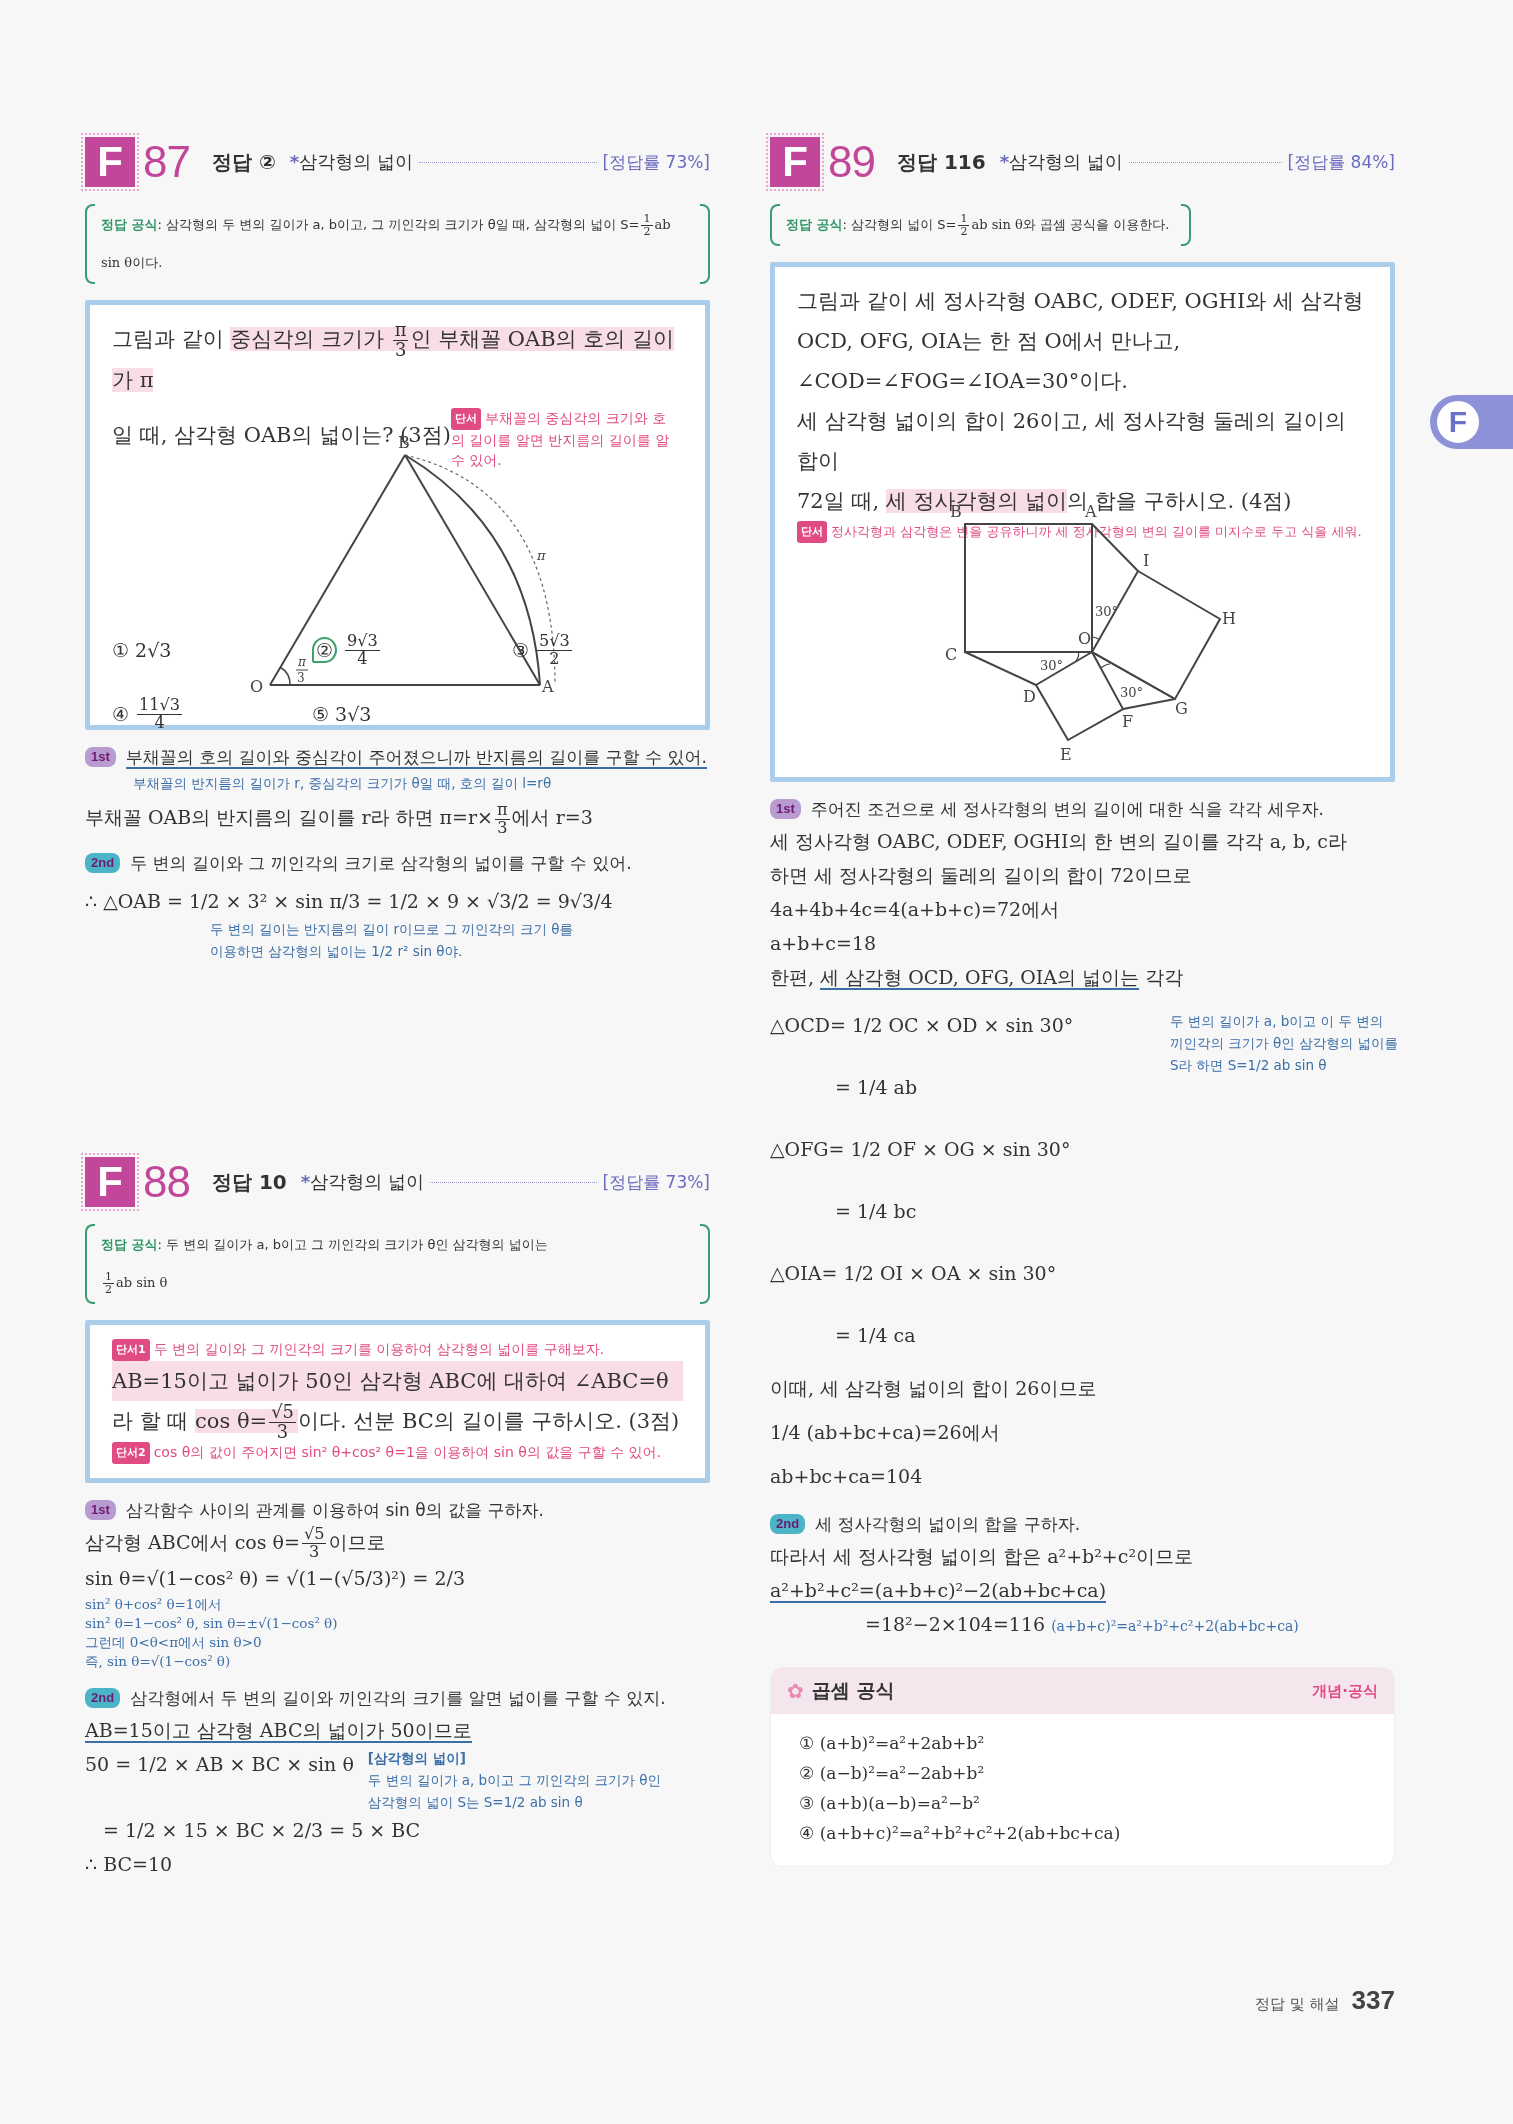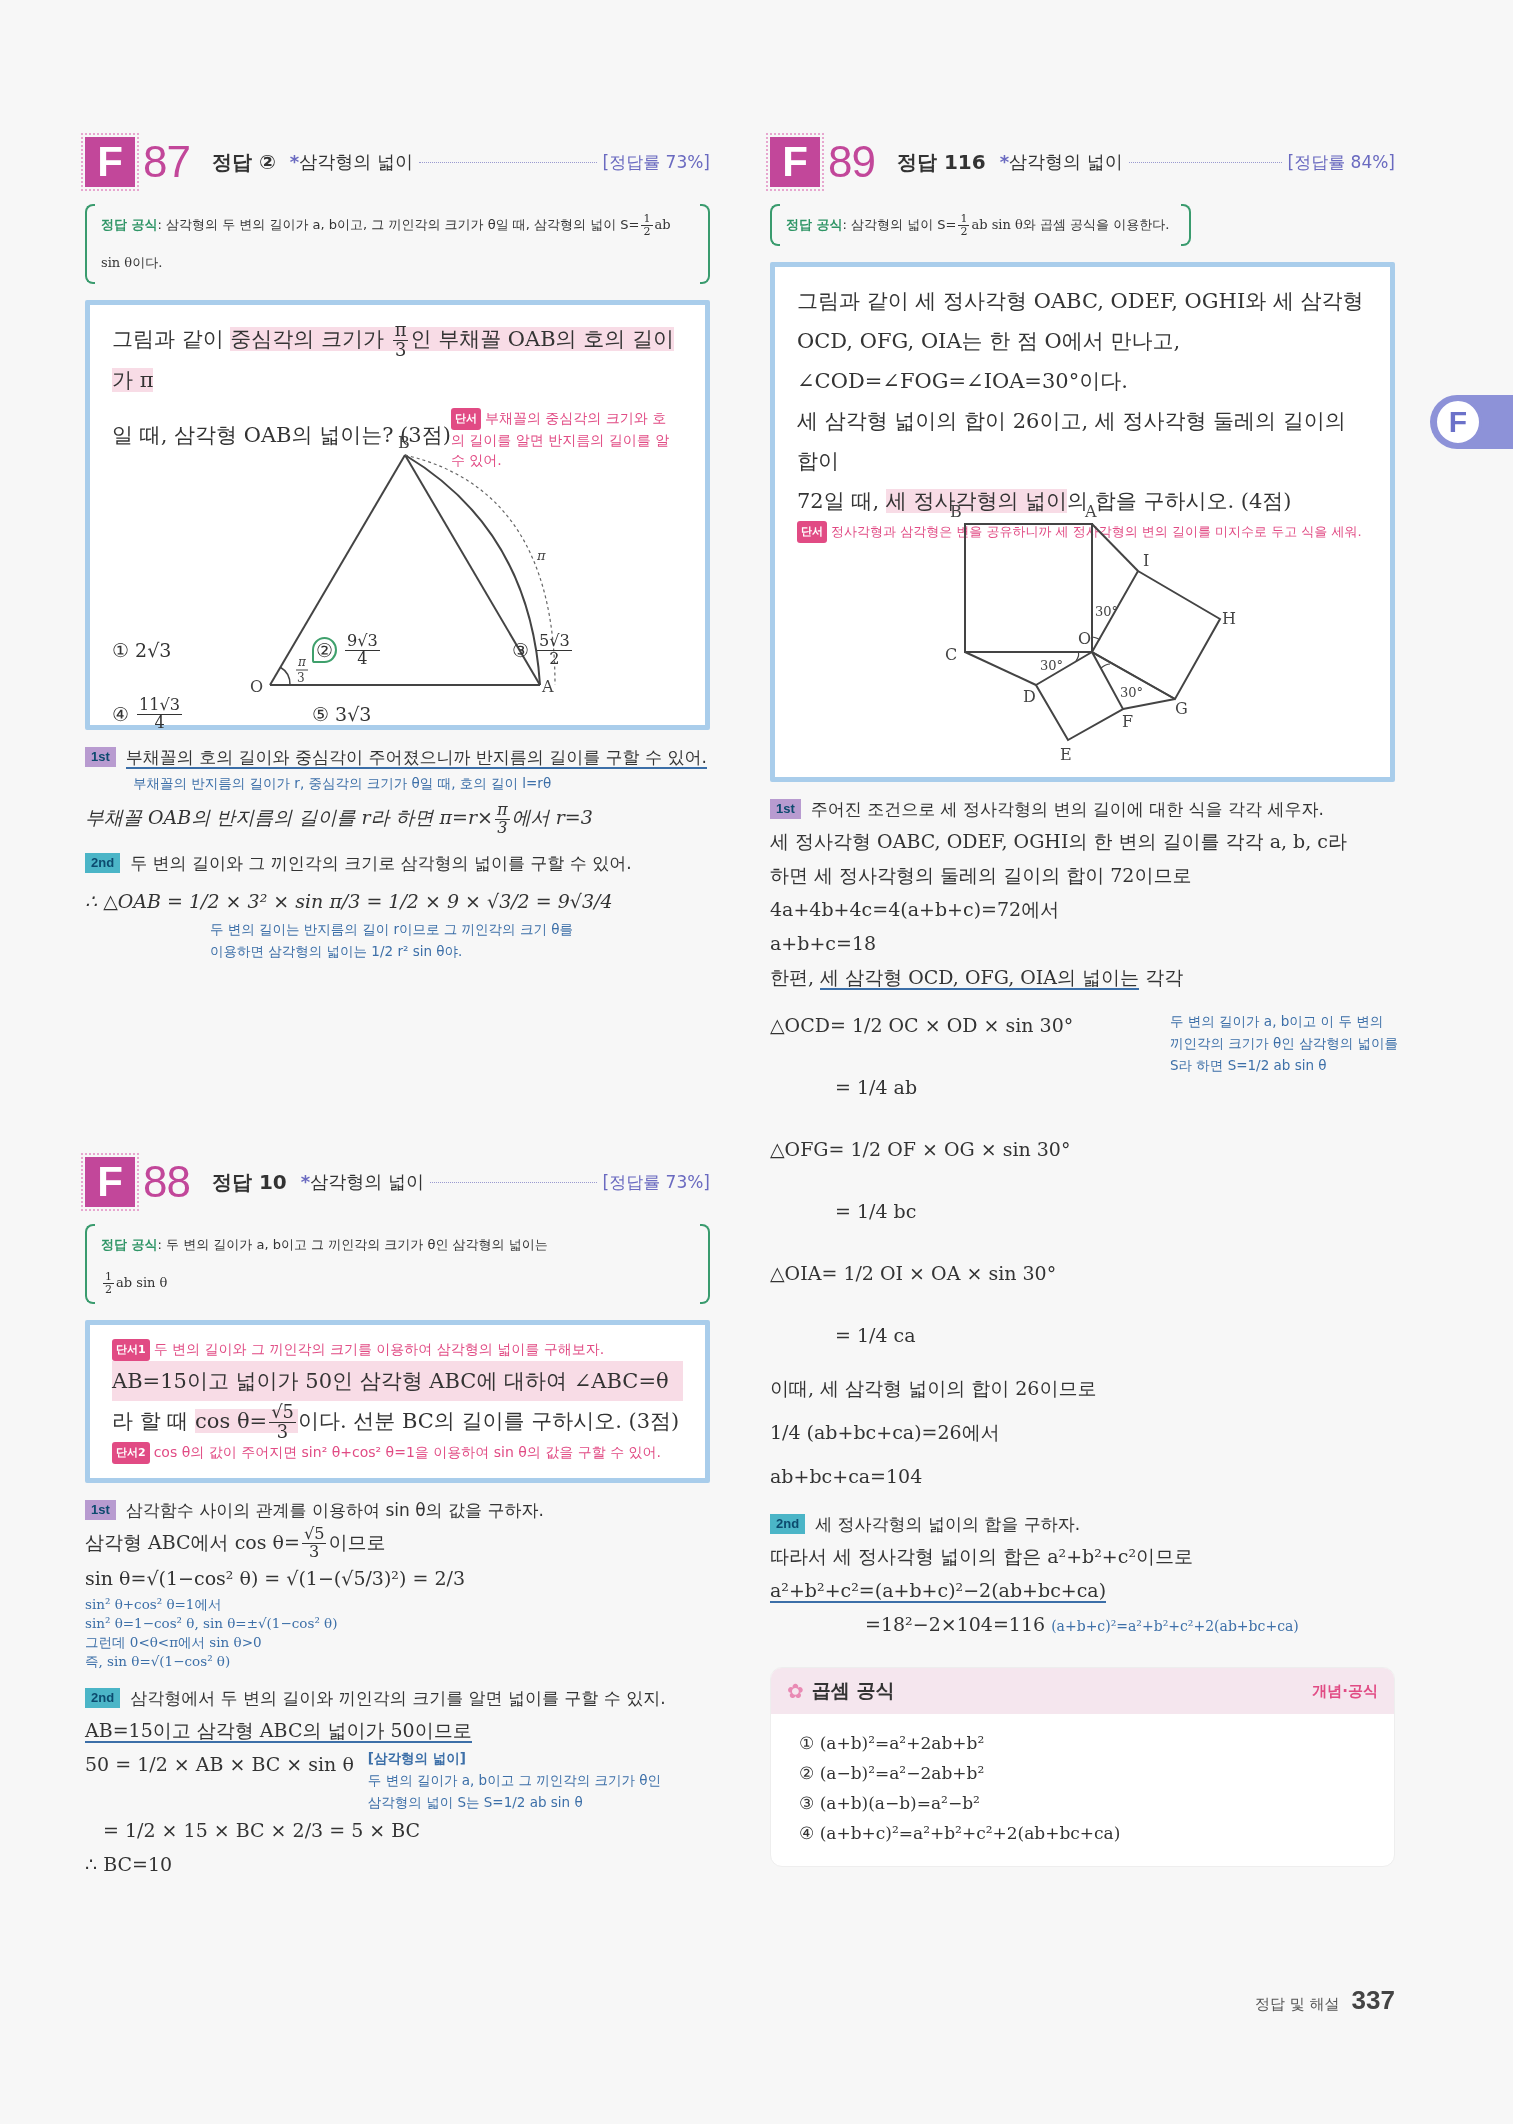--- a/index.html
+++ b/index.html
@@ -32,27 +32,27 @@
   .hint-tag { display: inline-block; background: #e14b84; color: #fff; font-size: 11px; font-weight: bold; padding: 1px 4px; border-radius: 3px; margin-right: 4px; vertical-align: 1px; }
 
   .frac { display: inline-flex; flex-direction: column; align-items: center; vertical-align: middle; line-height: 1.05; margin: 0 2px; font-size: 0.85em; }
   .frac .n { border-bottom: 1.3px solid currentColor; padding: 0 2px; }
 
   .choices { display: grid; grid-template-columns: 200px 200px 180px; row-gap: 18px; margin-top: 22px; font-family: "DejaVu Serif", serif; font-size: 19px; color: #333; }
   .choice { display: flex; align-items: center; gap: 6px; height: 46px; }
   .choice.correct .num { border: 2.5px solid #3fa06c; border-radius: 50% 50% 50% 10%; padding: 0 2px; }
 
   .step { margin-top: 12px; font-size: 17px; line-height: 30px; color: #333; }
-  .step-tag { display: inline-block; color: #0c4a6e; font-family: "Liberation Sans", sans-serif; font-weight: bold; font-size: 13px; padding: 0 6px; border-radius: 0; margin-right: 10px; line-height: 20px; vertical-align: 2px; }
+  .step-tag { display: inline-block; color: #701a75; font-family: "Liberation Sans", sans-serif; font-weight: bold; font-size: 13px; padding: 0 6px; border-radius: 8px; margin-right: 10px; line-height: 20px; vertical-align: 2px; }
   .t1 { background: #b89bd0; }
   .t2 { background: #4bb5c7; }
   .ul { border-bottom: 2px solid #3c6fa8; }
   .note { color: #3c6fa8; font-size: 13.5px; line-height: 22px; }
   .math { font-family: "DejaVu Serif", serif; font-size: 19px; line-height: 34px; color: #333; }
-  .line { margin-top: 6px; font-style: italic; }
+  .line { margin-top: 6px; }
 
   .concept { margin-top: 26px; background: #fff; border-radius: 12px; border: 1px solid #eee; overflow: hidden; }
   .concept-head { background: #f5e6ee; display: flex; align-items: center; padding: 10px 16px; }
   .concept-title { font-size: 19px; font-weight: bold; color: #333; margin-left: 8px; }
   .concept-tag { margin-left: auto; color: #e14b84; font-size: 15px; font-weight: bold; }
   .flower { color: #e98ab4; font-size: 20px; }
   .concept-body { padding: 14px 28px 18px; font-family: "DejaVu Serif", serif; font-size: 17px; line-height: 30px; color: #333; }
 
   .side-tab { position: absolute; left: 1430px; top: 395px; width: 83px; height: 54px; background: #8d92d8; border-radius: 27px 0 0 27px; }
   .side-tab .circle { position: absolute; left: 4px; top: 3px; width: 48px; height: 48px; border-radius: 50%; background: #fff; border: 3px solid #8d92d8; display:flex; align-items:center; justify-content:center; color: #6b71c9; font-family: "Liberation Sans", sans-serif; font-weight: bold; font-size: 30px; }

